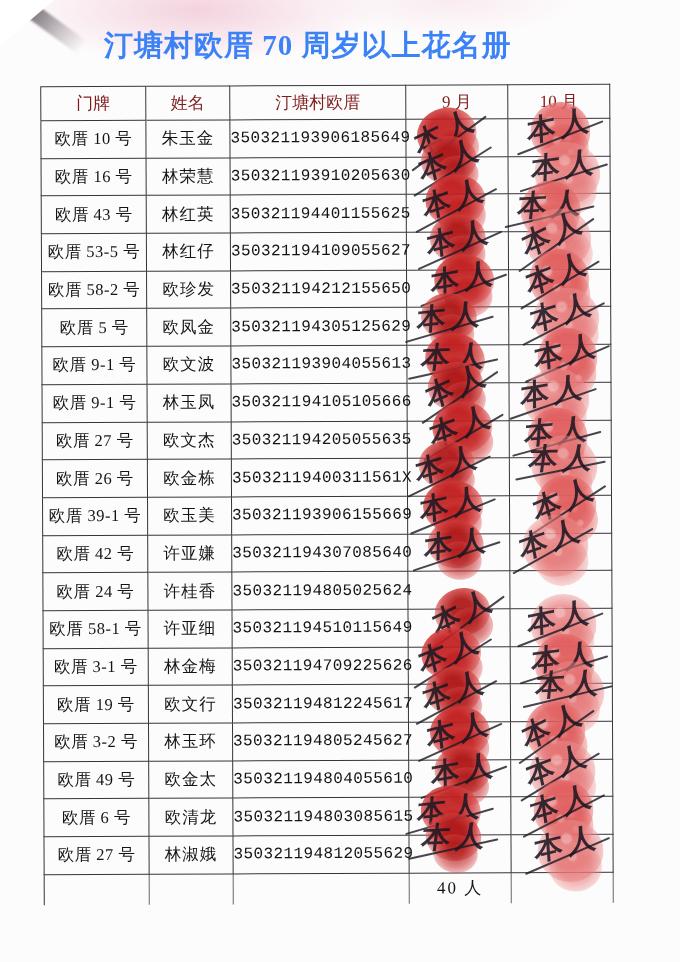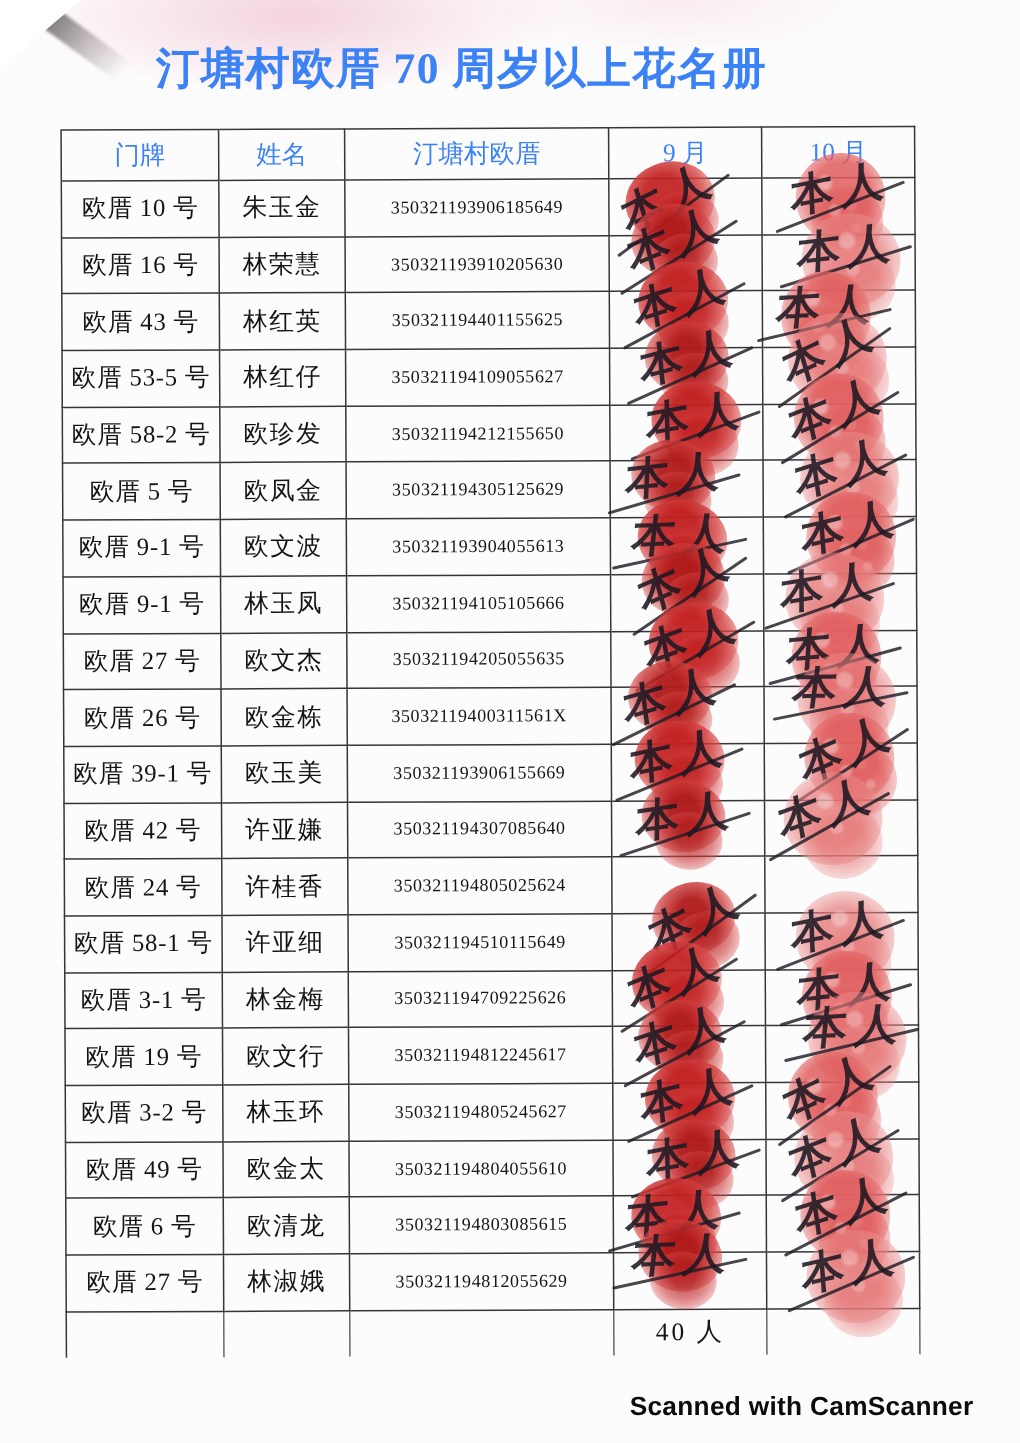--- a/index.html
+++ b/index.html
@@ -34,26 +34,26 @@
     white-space:nowrap;
   }
   .sheet{position:absolute;left:42px;top:85px;transform:rotate(-0.25deg);}
   table.roster{border-collapse:separate;border-spacing:0;table-layout:fixed;width:570px;}
   col.c1{width:106px}col.c2{width:84px}col.c3{width:176px}col.c4{width:102px}col.c5{width:102px}
   .roster th,.roster td{
     box-sizing:border-box;padding:0;text-align:center;vertical-align:middle;
     border-right:1.4px solid #38343a;border-bottom:1.4px solid #38343a;
     font-weight:400;position:relative;
   }
-  .roster th{border-top:1.6px solid #38343a;font-size:17px;height:35px;color:#3b82f6;}
+  .roster th{border-top:1.6px solid #38343a;font-size:17px;height:35px;color:#7f1d1d;}
   .roster th:first-child,.roster td:first-child{border-left:1.4px solid #38343a;}
   .roster td{height:37.7px;overflow:visible;}
   .c-door{font-size:16.5px;letter-spacing:.5px;}
   .c-name{font-size:16.5px;letter-spacing:1px;}
-  .c-id{font-size:12px;letter-spacing:.4px;font-family:Liberation Serif, serif;}
+  .c-id{font-size:16px;letter-spacing:.4px;font-family:Liberation Mono, monospace;}
   .summary td{height:30px;border-bottom:none;border-right-color:rgba(56,52,58,.75);}
   .summary .sum-label{font-size:17px;letter-spacing:2px;}
   
   .stamp{position:absolute;left:12px;top:0;width:78px;height:38px;z-index:3;pointer-events:none;}
   .blob{position:absolute;left:8px;top:-10px;width:60px;height:52px;border-radius:50%;}
   .blob::after{content:"";position:absolute;inset:0;border-radius:50%;background:inherit;
     transform:translate(5px,16px) scale(.8);opacity:.75;}
   .b0{background:radial-gradient(ellipse at 45% 40%, rgba(193,30,30,.92) 0 28%, rgba(213,68,68,.8) 55%, rgba(228,118,118,.42) 78%, rgba(236,150,150,0) 96%);}
   .b1{height:60px;background:
       radial-gradient(circle at 32% 34%, rgba(255,255,255,.35) 0 6%, rgba(255,255,255,0) 11%),
@@ -478,14 +478,13 @@
           <td></td>
           <td></td>
           <td></td>
           <td class="sum-label">40 人</td>
           <td></td>
         </tr>
       </tbody>
     </table>
   </div>
 
-  <div class="watermark">Scanned with CamScanner</div>
 </div>
 
 </body></html>

